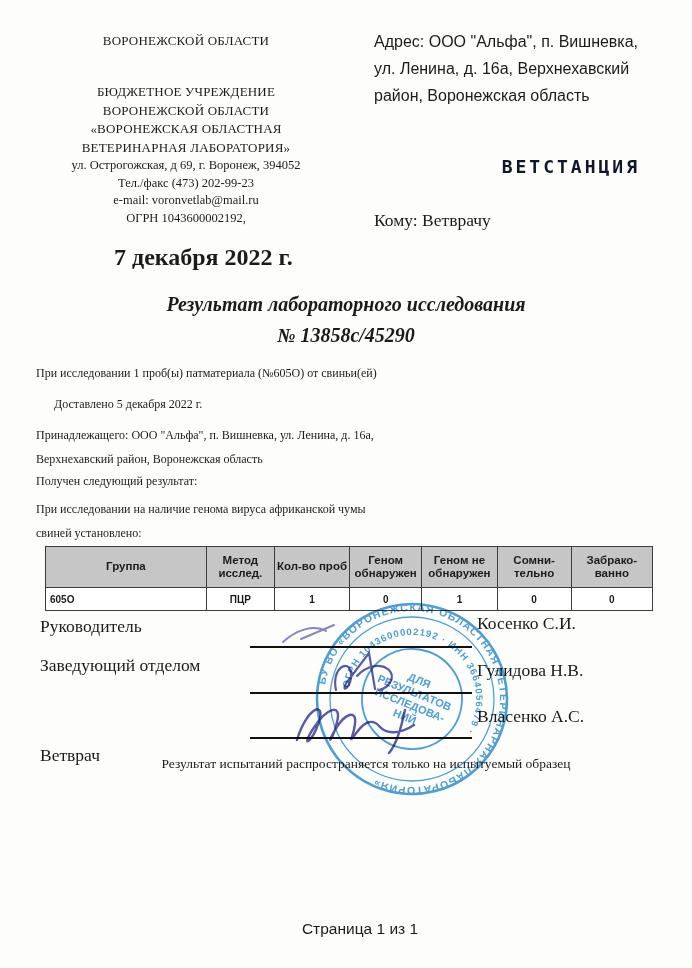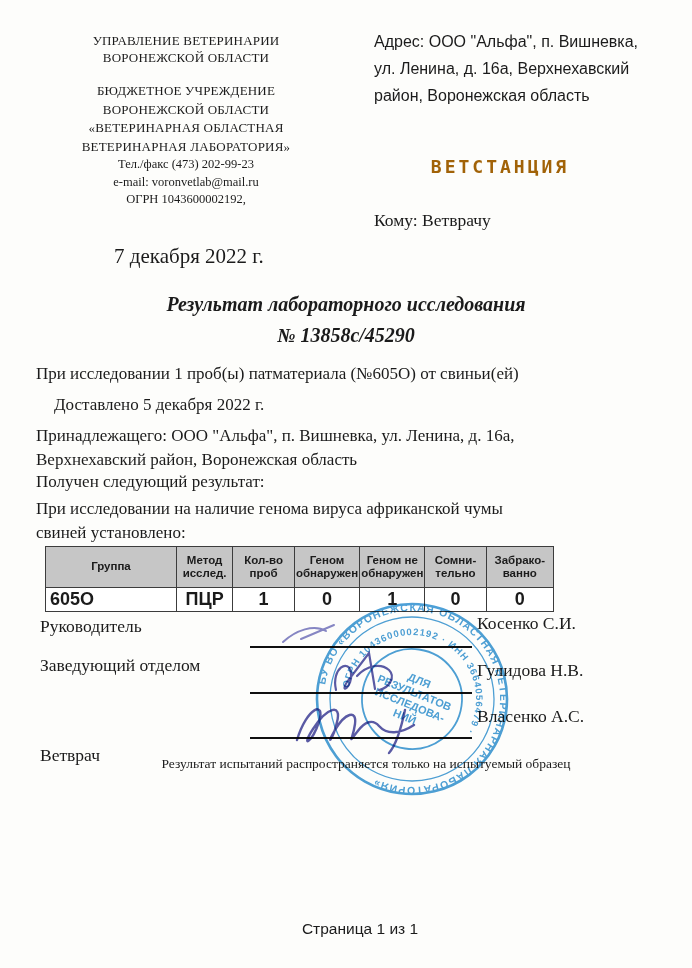--- a/index.html
+++ b/index.html
@@ -6,57 +6,57 @@
   .page{
     position:relative; width:692px; height:968px; overflow:hidden;
     background:#fdfdfb; color:#1b1b1b;
     font-family:"Liberation Serif", serif;
   }
   .preline{white-space:pre-line;}
 
   
   .sender{position:absolute; left:40px; top:32px; width:292px; text-align:center;}
   .sender .org-line{font-size:13px; line-height:17px; letter-spacing:.2px;}
-  .sender .inst{margin-top:16px;}
+  .sender .inst{margin-top:34px;}
   .sender .inst-line{font-size:13px; line-height:18.5px; letter-spacing:.2px;}
   .sender .contact-line{font-size:12.5px; line-height:17.5px;}
 
   
   .recipient-addr{
     position:absolute; left:374px; top:28px; width:290px;
     font-family:"Liberation Sans", sans-serif; font-size:16px; line-height:27px;
   }
   .vetstation{
-    position:absolute; left:360px; top:156px; width:280px; text-align:center;
+    position:absolute; left:360px; top:156px; width:280px; text-align:right;
     font-family:"DejaVu Sans Mono", monospace; font-weight:bold;
-    font-size:18px; letter-spacing:3px; color:#a16207;
+    font-size:18px; letter-spacing:3px; color:#0f172a;
   }
   .kome{position:absolute; left:374px; top:210px; font-size:17.5px;}
 
   
-  .doc-date{position:absolute; left:114px; top:244px; font-size:21px; font-weight:normal;}
+  .doc-date{position:absolute; left:114px; top:244px; font-size:24px; font-weight:bold;}
   .doc-title{position:absolute; left:0; top:289px; width:100%; text-align:center;
     font-size:20px; font-weight:bold; line-height:31px;font-style:italic;}
 
   
-  .para{position:absolute; left:36px; width:630px; font-size:17px; line-height:23.5px;}
+  .para{position:absolute; left:36px; width:630px; font-size:12px; line-height:23.5px;}
   .p1{top:362px;} .p2{top:393px;margin-left:18px;} .p3{top:424px;} .p4{top:470px;} .p5{top:497px; line-height:24px;}
 
   
   table.results{
-    position:absolute; left:45px; top:546px; width:509px;
+    position:absolute; left:45px; top:546px; width:608px;
     border-collapse:collapse; font-family:"Liberation Sans", sans-serif;
   }
   table.results th{
     background:#c6c6c6; border:1px solid #3c3c3c; font-size:11.5px; line-height:13.5px;
     font-weight:bold; text-align:center; vertical-align:middle; padding:3px 1px; height:34px;
     white-space:pre-line;
   }
   table.results td{
-    border:1px solid #3c3c3c; background:#fff; font-size:18px; font-weight:bold;
+    border:1px solid #3c3c3c; background:#fff; font-size:10px; font-weight:bold;
     text-align:center; height:20px; padding:1px 2px;
   }
   table.results td.group-cell{text-align:left; padding-left:4px;}
 
   
   .sig-role{position:absolute; left:40px; font-size:17.5px;}
   .sig-name{position:absolute; left:477px; font-size:17.5px;font-family:Liberation Serif, serif;}
   .sig-line{position:absolute; left:250px; width:222px; border-top:2px solid #101010; height:0;}
   .role1{top:616px;} .role2{top:639px;margin-top:16px;} .role3{top:745px;}
   .name1{top:613px;} .name2{top:660px;text-align:center;} .name3{top:706px;}
@@ -73,28 +73,28 @@
   .footer-note{position:absolute; left:20px; top:756px; width:100%; text-align:center; font-size:13.5px;}
   .page-label{position:absolute; left:14px; top:920px; width:100%; text-align:center;
     font-family:"Liberation Sans", sans-serif; font-size:15.5px;}
 </style>
 </head>
 <body>
 
 <div class="page">
 
   <div class="sender">
-    <div class="org-line">УПРАВЛЕНИЕ ВЕТЕРИНАРИИ</div>
     <div class="org-line">ВОРОНЕЖСКОЙ ОБЛАСТИ</div>
     <div class="inst">
       <div class="inst-line">БЮДЖЕТНОЕ УЧРЕЖДЕНИЕ</div>
       <div class="inst-line">ВОРОНЕЖСКОЙ ОБЛАСТИ</div>
-      <div class="inst-line">«ВЕТЕРИНАРНАЯ ОБЛАСТНАЯ</div>
+      <div class="inst-line">«ВОРОНЕЖСКАЯ ОБЛАСТНАЯ</div>
       <div class="inst-line">ВЕТЕРИНАРНАЯ ЛАБОРАТОРИЯ»</div>
     </div>
+    <div class="contact-line">ул. Острогожская, д 69, г. Воронеж, 394052</div>
     <div class="contact-line">Тел./факс (473) 202-99-23</div>
     <div class="contact-line">e-mail: voronvetlab@mail.ru</div>
     <div class="contact-line">ОГРН 1043600002192,</div>
   </div>
 
   <div class="recipient-addr preline">Адрес: ООО "Альфа", п. Вишневка,
 ул. Ленина, д. 16а, Верхнехавский
 район, Воронежская область</div>
   <div class="vetstation">ВЕТСТАНЦИЯ</div>
   <div class="kome">Кому: Ветврачу</div>

